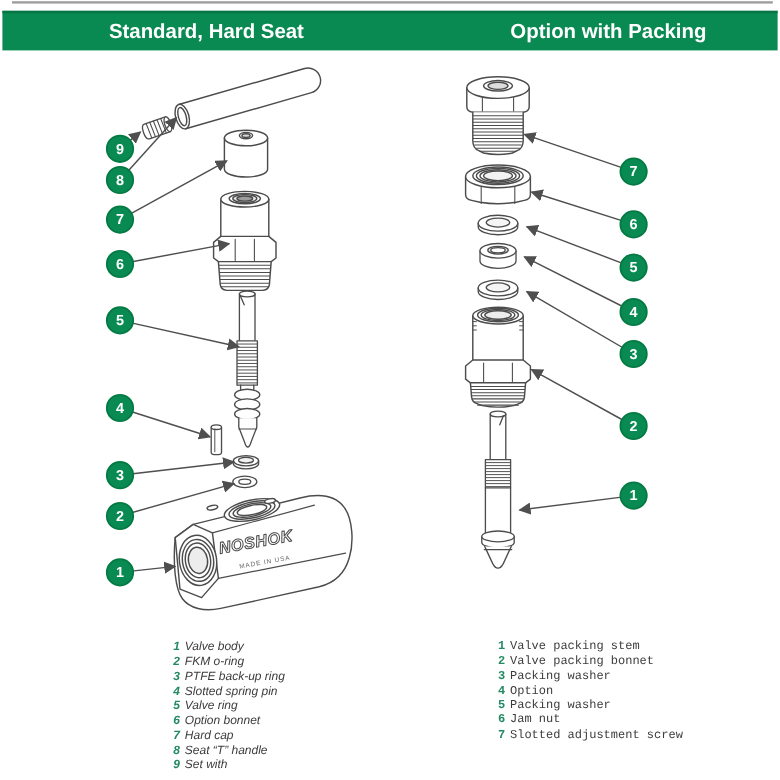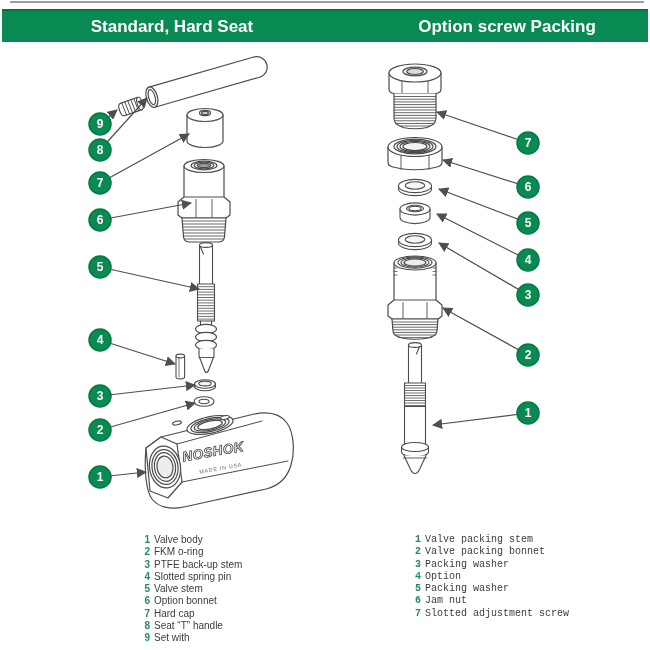--- a/index.html
+++ b/index.html
@@ -12,35 +12,35 @@
   .header-title{position:absolute;top:0;height:43px;line-height:31px;
                 color:#fff;font-weight:bold;font-size:17px;text-align:center;}
   .header-title.left{left:0;width:340px;}
   .header-title.right{left:362px;width:286px;}
   svg{position:absolute;top:0;left:0;}
   .callout-line{stroke:#4f4f4f;stroke-width:1.2;fill:none;}
   .callout-circle{fill:#098a52;stroke:#047a43;stroke-width:1.5;}
   .callout-number{fill:#ffffff;font-family:"Liberation Sans",sans-serif;
                   font-size:12px;font-weight:bold;text-anchor:middle;}
   .legend{position:absolute;top:534px;font-size:10px;color:#3c3c3c;}
-  .legend.left{left:141px;}
+  .legend.left{left:141px;font-style:italic;}
   .legend.right{left:412px;font-family:Liberation Mono, monospace;}
   .lrow{height:12.3px;line-height:12.3px;white-space:nowrap;}
   .lnum{display:inline-block;width:9px;text-align:right;margin-right:4px;
         font-weight:bold;color:#238a62;}
   .ltxt{color:#3c3c3c;}
 </style>
 </head>
 <body>
 
 <div class="top-line"></div>
 
 <div class="header-bar">
   <div class="header-title left">Standard, Hard Seat</div>
-  <div class="header-title right">Option screw Packing</div>
+  <div class="header-title right">Option with Packing</div>
 </div>
 
 <svg id="diagram" width="650" height="650" viewBox="0 0 650 650">
   <defs>
     <marker id="arrowhead" viewBox="0 0 10 10" refX="9" refY="5" markerWidth="8.5" markerHeight="8.5" orient="auto-start-reverse">
       <path d="M0,0 L10,5 L0,10 Z" fill="#4f4f4f"></path>
     </marker>
   </defs>
 
   <g stroke-linecap="round" stroke-linejoin="round">
@@ -248,23 +248,23 @@
       <text x="528" y="359" class="callout-number">2</text>
       <line x1="528" y1="413" x2="433" y2="425" class="callout-line" marker-end="url(#arrowhead)"></line>
       <circle cx="528" cy="413" r="11" class="callout-circle"></circle>
       <text x="528" y="417" class="callout-number">1</text>
     </g>
 </svg>
 
 <div class="legend left" id="legend-left">
     <div class="lrow"><span class="lnum">1</span><span class="ltxt">Valve body</span></div>
     <div class="lrow"><span class="lnum">2</span><span class="ltxt">FKM o-ring</span></div>
-    <div class="lrow"><span class="lnum">3</span><span class="ltxt">PTFE back-up stem</span></div>
+    <div class="lrow"><span class="lnum">3</span><span class="ltxt">PTFE back-up ring</span></div>
     <div class="lrow"><span class="lnum">4</span><span class="ltxt">Slotted spring pin</span></div>
-    <div class="lrow"><span class="lnum">5</span><span class="ltxt">Valve stem</span></div>
+    <div class="lrow"><span class="lnum">5</span><span class="ltxt">Valve ring</span></div>
     <div class="lrow"><span class="lnum">6</span><span class="ltxt">Option bonnet</span></div>
     <div class="lrow"><span class="lnum">7</span><span class="ltxt">Hard cap</span></div>
     <div class="lrow"><span class="lnum">8</span><span class="ltxt">Seat “T” handle</span></div>
     <div class="lrow"><span class="lnum">9</span><span class="ltxt">Set with</span></div>
   </div>
 <div class="legend right" id="legend-right">
     <div class="lrow"><span class="lnum">1</span><span class="ltxt">Valve packing stem</span></div>
     <div class="lrow"><span class="lnum">2</span><span class="ltxt">Valve packing bonnet</span></div>
     <div class="lrow"><span class="lnum">3</span><span class="ltxt">Packing washer</span></div>
     <div class="lrow"><span class="lnum">4</span><span class="ltxt">Option</span></div>

